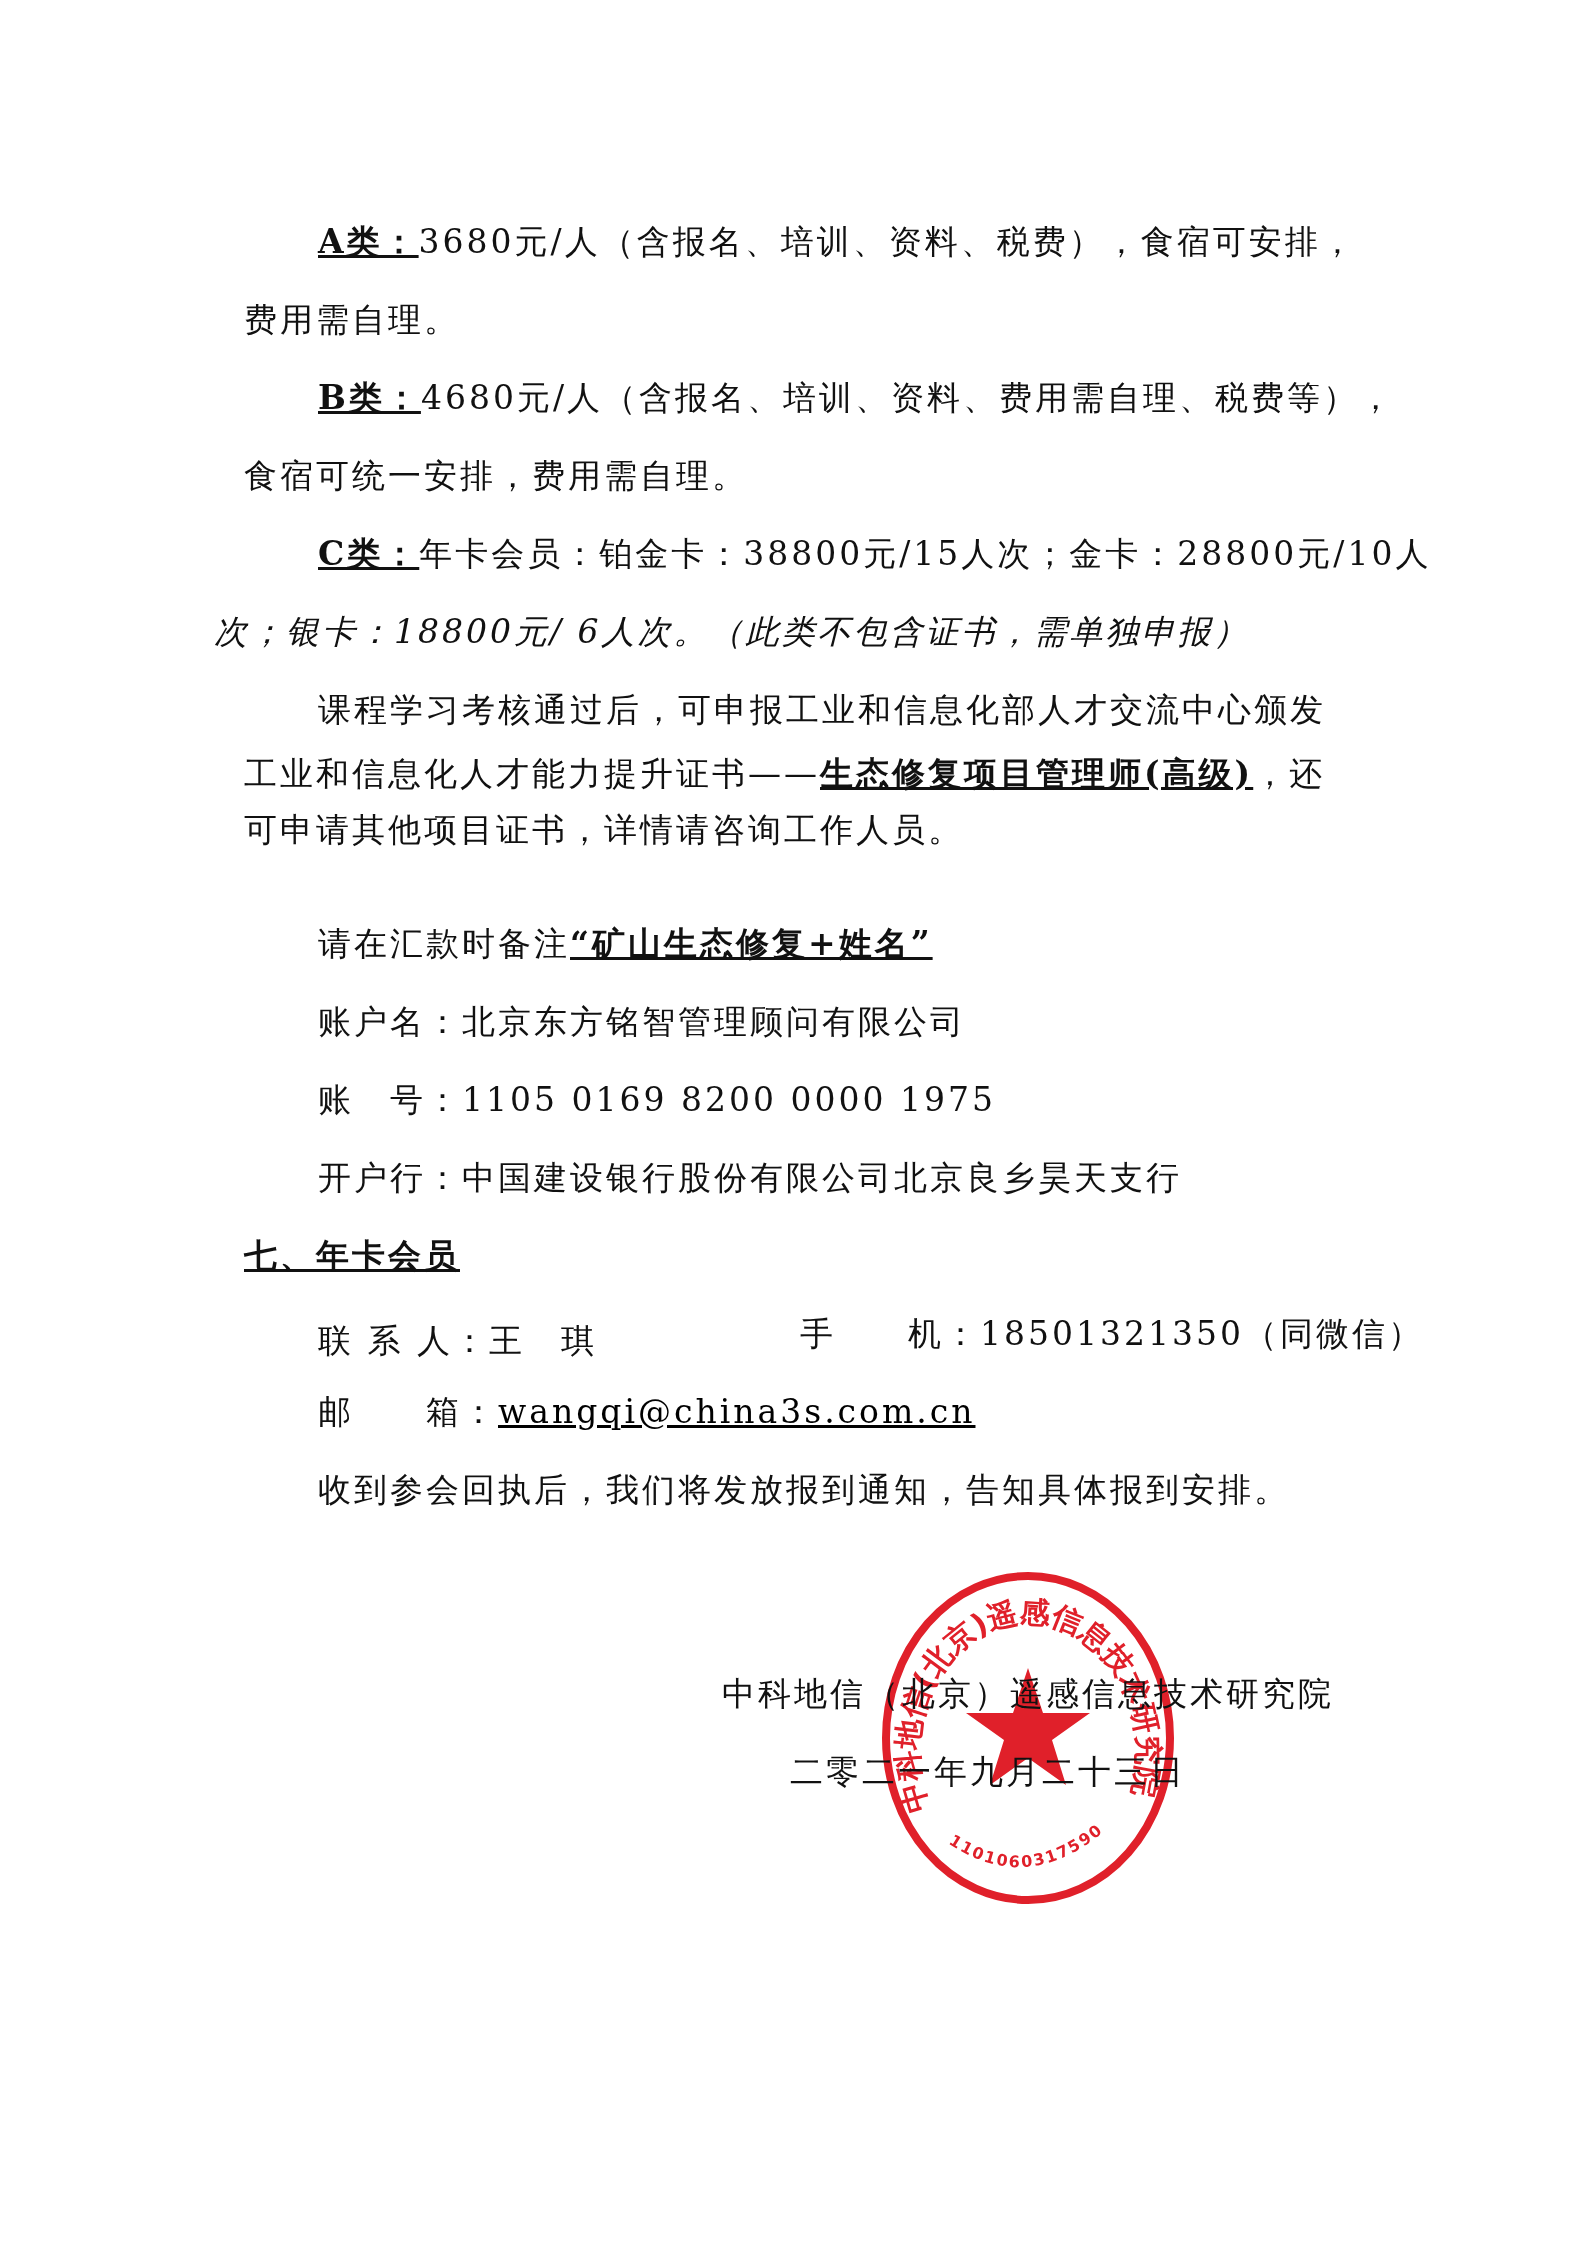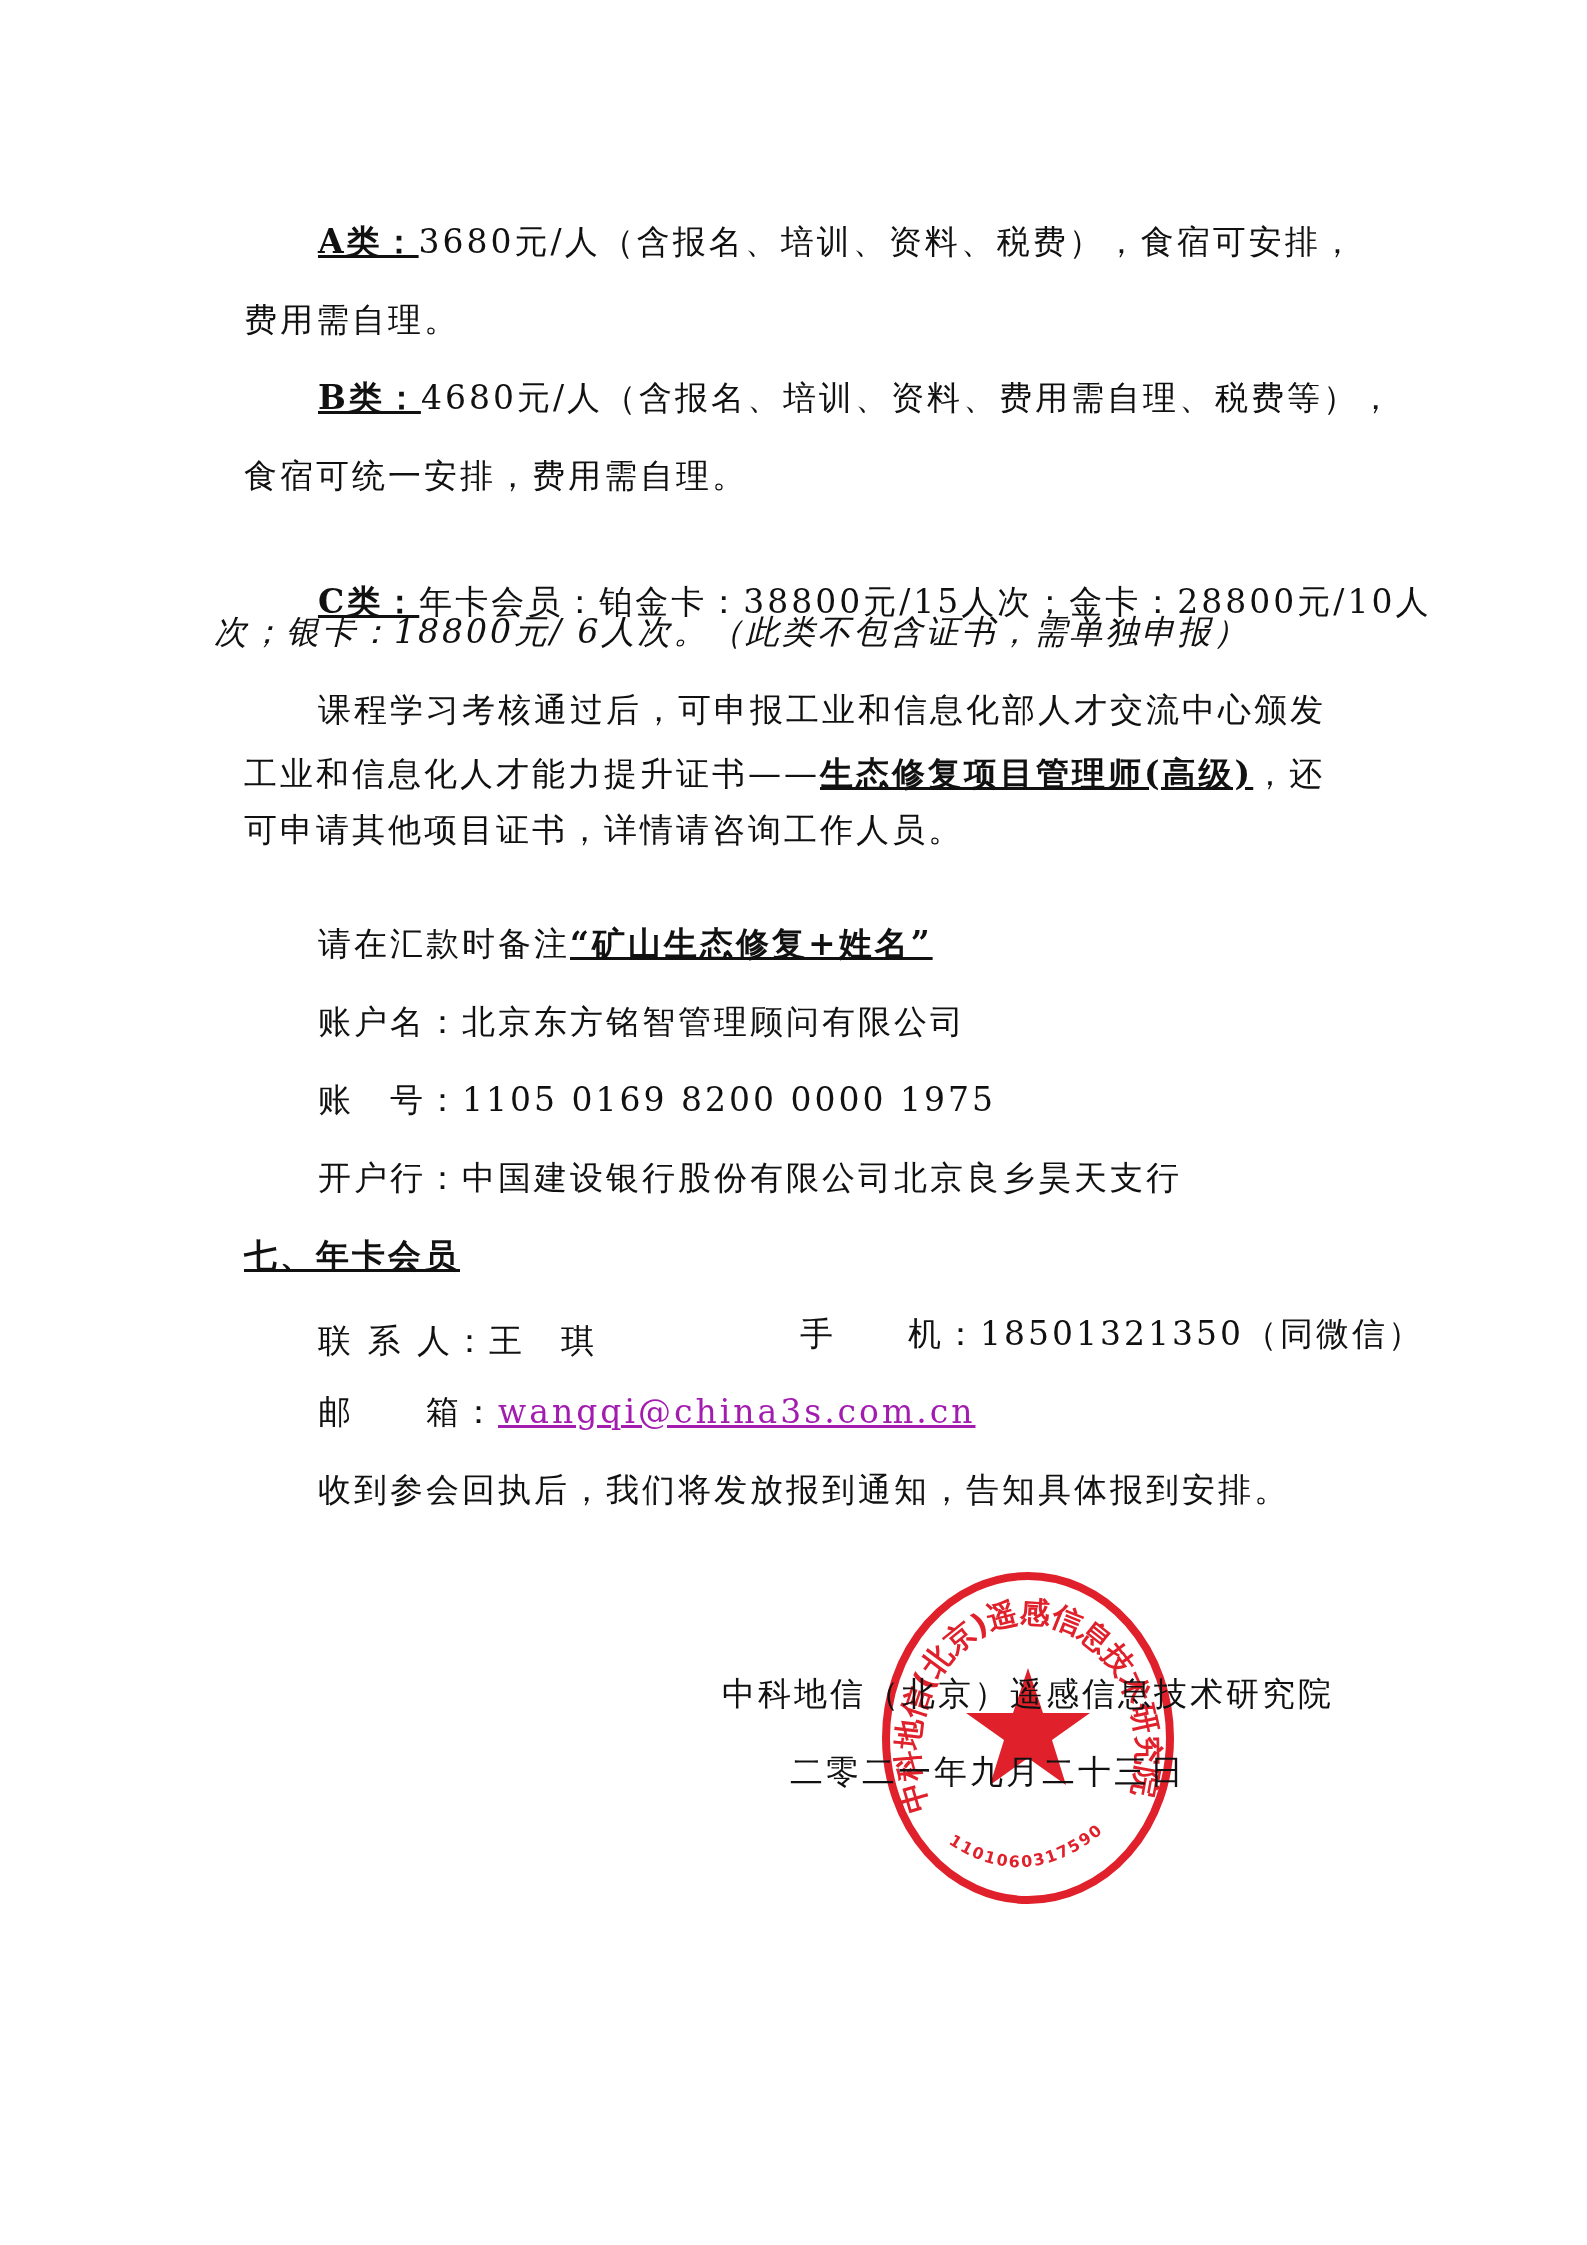--- a/index.html
+++ b/index.html
@@ -1,33 +1,33 @@
 <!DOCTYPE html>
 <html><head>
 <meta charset="utf-8">
 <style>
   html, body { margin:0; padding:0; background:#ffffff; }
   body { width:1587px; height:2245px; position:relative; overflow:hidden;
          font-family:"DejaVu Serif","Liberation Serif",serif; color:#111; }
   .line { position:absolute; font-size:33px; line-height:44px; white-space:nowrap; letter-spacing:3px; }
   .bold { font-weight:bold;text-decoration:underline; }
-  a.email { color:#a21caf; }
+  a.email { color:#000000; }
   .seal { position:absolute; left:878px; top:1568px; width:300px; height:340px; }
   .sig { position:absolute; font-size:33px; line-height:44px; white-space:nowrap; letter-spacing:3px; }
 </style>
 </head>
 <body>
 
 <div class="line" style="left:318px;top:220px;"><span class="bold">A类：</span><span>3680元/人（含报名、培训、资料、税费），食宿可安排，</span></div>
 <div class="line" style="left:244px;top:298px;">费用需自理。</div>
 
 <div class="line" style="left:318px;top:376px;"><span class="bold">B类：</span><span>4680元/人（含报名、培训、资料、费用需自理、税费等），</span></div>
 <div class="line" style="left:244px;top:454px;">食宿可统一安排，费用需自理。</div>
 
-<div class="line" style="left:318px;top:532px;margin-top:48px;"><span class="bold">C类：</span><span>年卡会员：铂金卡：38800元/15人次；金卡：28800元/10人</span></div>
+<div class="line" style="left:318px;top:532px;"><span class="bold">C类：</span><span>年卡会员：铂金卡：38800元/15人次；金卡：28800元/10人</span></div>
 <div class="line" style="left:214px;top:610px;font-style:italic;">次；银卡：18800元/ 6人次。（此类不包含证书，需单独申报）</div>
 
 <div class="line" style="left:318px;top:688px;">课程学习考核通过后，可申报工业和信息化部人才交流中心颁发</div>
 <div class="line" style="left:244px;top:752px;"><span>工业和信息化人才能力提升证书——</span><span class="bold">生态修复项目管理师(高级)</span><span>，还</span></div>
 <div class="line" style="left:244px;top:808px;">可申请其他项目证书，详情请咨询工作人员。</div>
 
 <div class="line" style="left:318px;top:922px;"><span>请在汇款时备注</span><span class="bold">“矿山生态修复+姓名”</span></div>
 <div class="line" style="left:318px;top:1000px;"><span>账户名：</span><span>北京东方铭智管理顾问有限公司</span></div>
 <div class="line" style="left:318px;top:1078px;"><span>账　号：</span><span>1105 0169 8200 0000 1975</span></div>
 <div class="line" style="left:318px;top:1156px;"><span>开户行：</span><span>中国建设银行股份有限公司北京良乡昊天支行</span></div>

